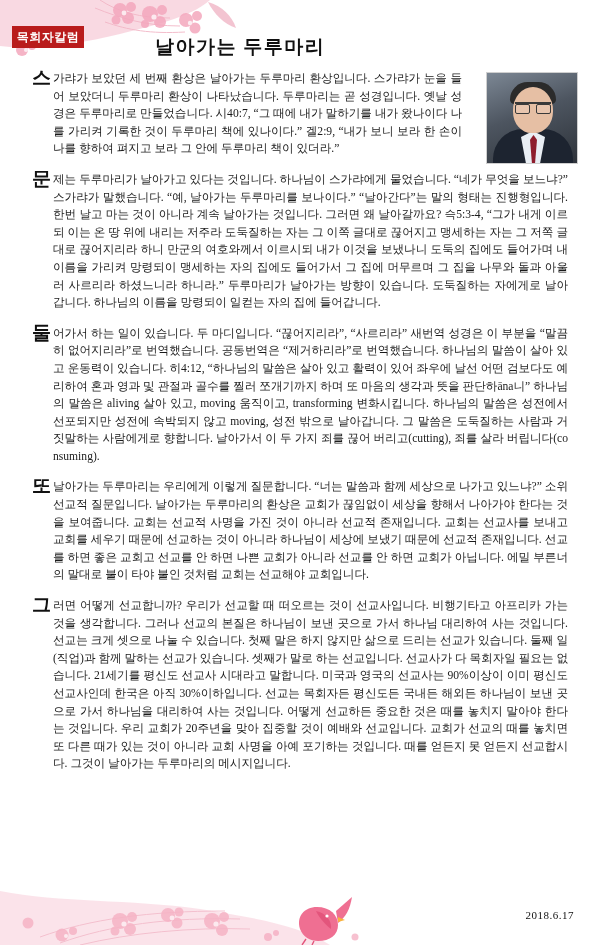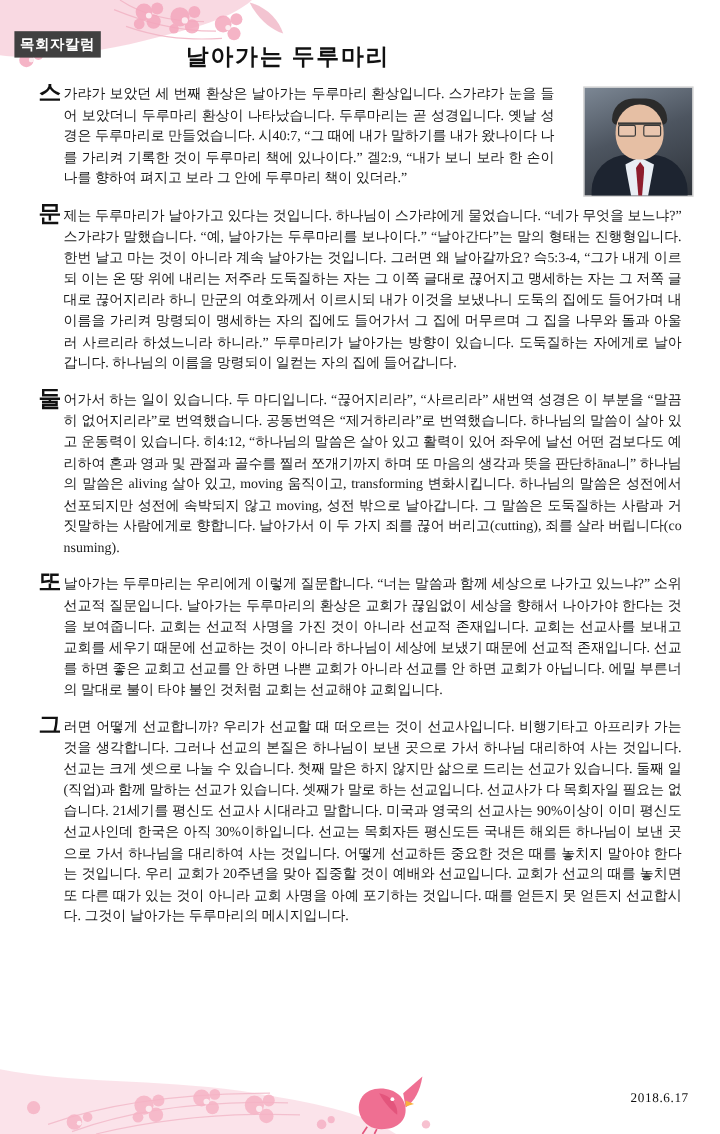--- a/index.html
+++ b/index.html
@@ -27,21 +27,21 @@
     width: 600px; height: 120px;
     overflow: hidden;
     pointer-events: none;
   }
 
   
   .banner {
     position: absolute;
     left: 12px; top: 26px;
     width: 72px; height: 22px;
-    background: #404040;
+    background: #b91c1c;
     color: #ffffff;
     font-family: "Liberation Sans", sans-serif;
     font-size: 12px;
     font-weight: bold;
     letter-spacing: 0.5px;
     display: flex;
     align-items: center;
     justify-content: center;
   }
 

